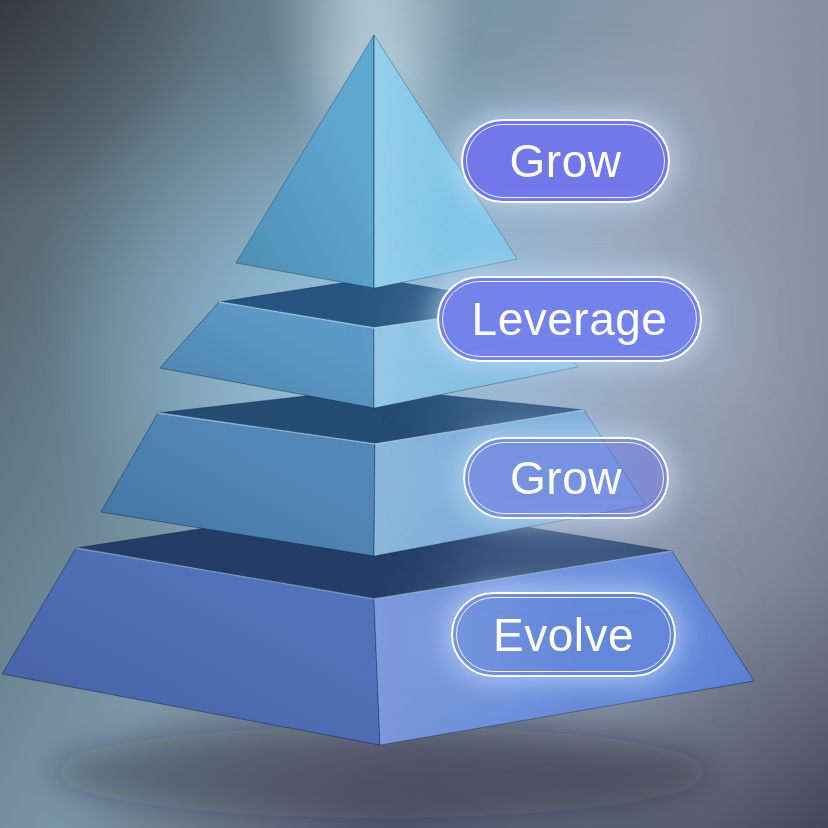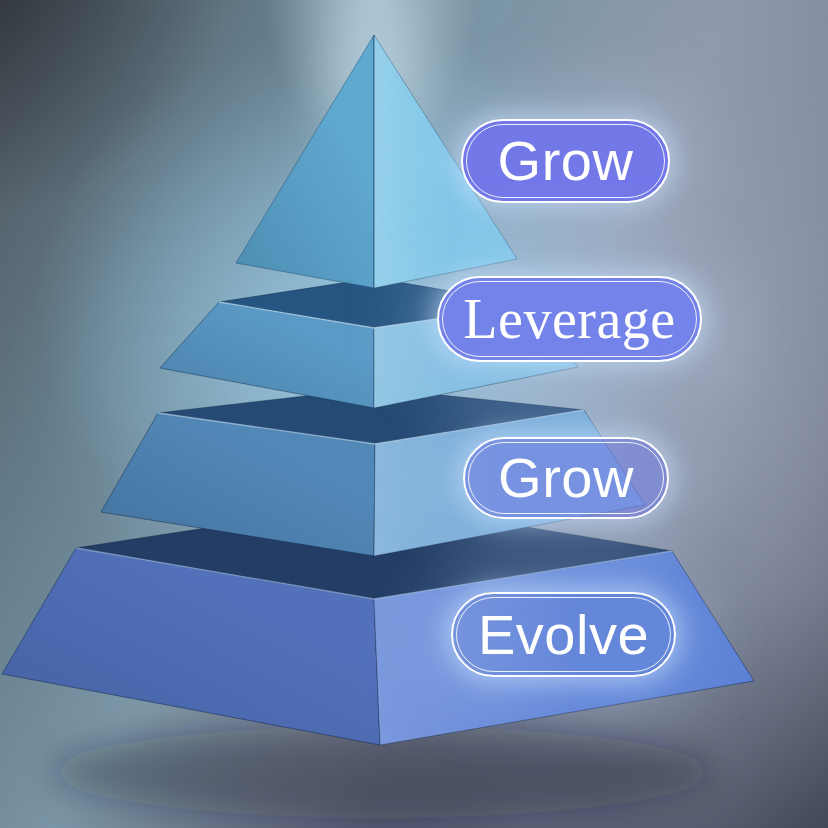--- a/index.html
+++ b/index.html
@@ -25,21 +25,21 @@
   svg.pyr{position:absolute;left:0;top:0;}
   .pill{
     position:absolute;display:flex;align-items:center;justify-content:center;
     border:2px solid #fff;border-radius:999px;box-sizing:border-box;
     box-shadow:0 0 22px 6px rgba(206,228,255,.50), 0 0 70px 24px rgba(192,220,255,.28);
   }
   .pill::before{
     content:"";position:absolute;inset:3px;border:1.5px solid rgba(255,255,255,.88);
     border-radius:999px;pointer-events:none;
   }
-  .pill-text{position:relative;font-size:56px;letter-spacing:.5px;line-height:1;}
+  .pill-text{position:relative;font-size:46px;letter-spacing:.5px;line-height:1;}
   .pill-grow{left:461px;top:119px;width:209px;height:84px;}
   .pill-leverage{left:437px;top:276px;width:265px;height:86px;}
   .pill-unite{left:463px;top:437px;width:206px;height:82px;}
   .pill-evolve{left:451px;top:592px;width:225px;height:85px;}
 </style>
 </head>
 <body>
 
 <div class="stage">
 
@@ -96,21 +96,21 @@
       <polygon points="374,35 236,263 374,288" fill="url(#shadeL)"></polygon>
       <polygon points="374,35 517,259 374,288" fill="url(#sheenR)"></polygon>
       <line x1="374" y1="35" x2="374" y2="288" stroke="rgba(30,80,115,0.45)" stroke-width="1.2"></line>
     </g>
   </svg>
 
   <div class="pill pill-grow" style="background: rgb(114, 120, 232);">
     <span class="pill-text" style="color: rgb(255, 255, 255);">Grow</span>
   </div>
 
-  <div class="pill pill-leverage" style="background: rgb(116, 131, 234); font-family: Liberation Serif, serif;">
+  <div class="pill pill-leverage" style="background: rgb(116, 131, 234);">
     <span class="pill-text" style="color: rgb(255, 255, 255);">Leverage</span>
   </div>
 
   <div class="pill pill-unite" style="background: rgba(122, 134, 232, 0.63);">
     <span class="pill-text" style="color: rgb(255, 255, 255);">Grow</span>
   </div>
 
   <div class="pill pill-evolve" style="background: rgba(175, 195, 255, 0.1); align-items: center;">
     <span class="pill-text" style="color: rgb(255, 255, 255);">Evolve</span>
   </div>

